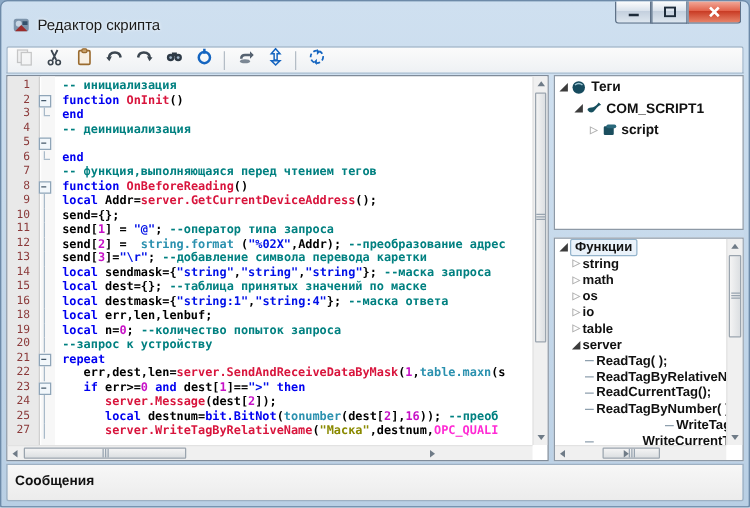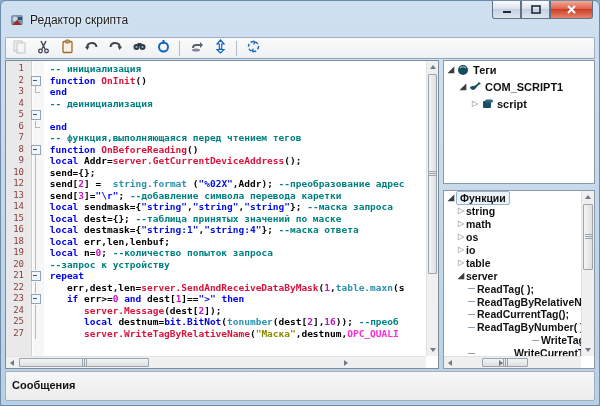--- a/index.html
+++ b/index.html
@@ -204,20 +204,21 @@
           <div class="cl"><span class="ln">1</span><span class="fm "></span><span class="ct"><span class="tk-p"> </span><span class="tk-c">-- инициализация</span></span></div>
           <div class="cl"><span class="ln">2</span><span class="fm box"></span><span class="ct"><span class="tk-p"> </span><span class="tk-k">function</span><span class="tk-p"> </span><span class="tk-f">OnInit</span><span class="tk-p">()</span></span></div>
           <div class="cl"><span class="ln">3</span><span class="fm end"></span><span class="ct"><span class="tk-p"> </span><span class="tk-k">end</span></span></div>
           <div class="cl"><span class="ln">4</span><span class="fm "></span><span class="ct"><span class="tk-p"> </span><span class="tk-c">-- деинициализация</span></span></div>
           <div class="cl"><span class="ln">5</span><span class="fm box"></span></div>
           <div class="cl"><span class="ln">6</span><span class="fm end"></span><span class="ct"><span class="tk-p"> </span><span class="tk-k">end</span></span></div>
           <div class="cl"><span class="ln">7</span><span class="fm "></span><span class="ct"><span class="tk-p"> </span><span class="tk-c">-- функция,выполняющаяся перед чтением тегов</span></span></div>
           <div class="cl"><span class="ln">8</span><span class="fm box"></span><span class="ct"><span class="tk-p"> </span><span class="tk-k">function</span><span class="tk-p"> </span><span class="tk-f">OnBeforeReading</span><span class="tk-p">()</span></span></div>
           <div class="cl"><span class="ln">9</span><span class="fm line"></span><span class="ct"><span class="tk-p"> </span><span class="tk-k">local</span><span class="tk-p"> Addr=</span><span class="tk-f">server.GetCurrentDeviceAddress</span><span class="tk-p">();</span></span></div>
           <div class="cl"><span class="ln">10</span><span class="fm line"></span><span class="ct"><span class="tk-p"> </span><span class="tk-p">send={};</span></span></div>
+          <div class="cl"><span class="ln">11</span><span class="fm line"></span><span class="ct"><span class="tk-p"> </span><span class="tk-p">send[</span><span class="tk-n">1</span><span class="tk-p">] = </span><span class="tk-s">"@"</span><span class="tk-p">; </span><span class="tk-c">--оператор типа запроса</span></span></div>
           <div class="cl"><span class="ln">12</span><span class="fm line"></span><span class="ct"><span class="tk-p"> </span><span class="tk-p">send[</span><span class="tk-n">2</span><span class="tk-p">] =  </span><span class="tk-l">string.format</span><span class="tk-p"> (</span><span class="tk-s">"%02X"</span><span class="tk-p">,Addr); </span><span class="tk-c">--преобразование адрес</span></span></div>
           <div class="cl"><span class="ln">13</span><span class="fm line"></span><span class="ct"><span class="tk-p"> </span><span class="tk-p">send[</span><span class="tk-n">3</span><span class="tk-p">]=</span><span class="tk-s">"\r"</span><span class="tk-p">; </span><span class="tk-c">--добавление символа перевода каретки</span></span></div>
           <div class="cl"><span class="ln">14</span><span class="fm line"></span><span class="ct"><span class="tk-p"> </span><span class="tk-k">local</span><span class="tk-p"> sendmask={</span><span class="tk-s">"string"</span><span class="tk-p">,</span><span class="tk-s">"string"</span><span class="tk-p">,</span><span class="tk-s">"string"</span><span class="tk-p">}; </span><span class="tk-c">--маска запроса</span></span></div>
           <div class="cl"><span class="ln">15</span><span class="fm line"></span><span class="ct"><span class="tk-p"> </span><span class="tk-k">local</span><span class="tk-p"> dest={}; </span><span class="tk-c">--таблица принятых значений по маске</span></span></div>
           <div class="cl"><span class="ln">16</span><span class="fm line"></span><span class="ct"><span class="tk-p"> </span><span class="tk-k">local</span><span class="tk-p"> destmask={</span><span class="tk-s">"string:1"</span><span class="tk-p">,</span><span class="tk-s">"string:4"</span><span class="tk-p">}; </span><span class="tk-c">--маска ответа</span></span></div>
           <div class="cl"><span class="ln">18</span><span class="fm line"></span><span class="ct"><span class="tk-p"> </span><span class="tk-k">local</span><span class="tk-p"> err,len,lenbuf;</span></span></div>
           <div class="cl"><span class="ln">19</span><span class="fm line"></span><span class="ct"><span class="tk-p"> </span><span class="tk-k">local</span><span class="tk-p"> n=</span><span class="tk-n">0</span><span class="tk-p">; </span><span class="tk-c">--количество попыток запроса</span></span></div>
           <div class="cl"><span class="ln">20</span><span class="fm line"></span><span class="ct"><span class="tk-p"> </span><span class="tk-c">--запрос к устройству</span></span></div>
           <div class="cl"><span class="ln">21</span><span class="fm box"></span><span class="ct"><span class="tk-p"> </span><span class="tk-k">repeat</span></span></div>
           <div class="cl"><span class="ln">22</span><span class="fm line"></span><span class="ct"><span class="tk-p">    </span><span class="tk-p">err,dest,len=</span><span class="tk-f">server.SendAndReceiveDataByMask</span><span class="tk-p">(</span><span class="tk-n">1</span><span class="tk-p">,</span><span class="tk-l">table.maxn</span><span class="tk-p">(s</span></span></div>

